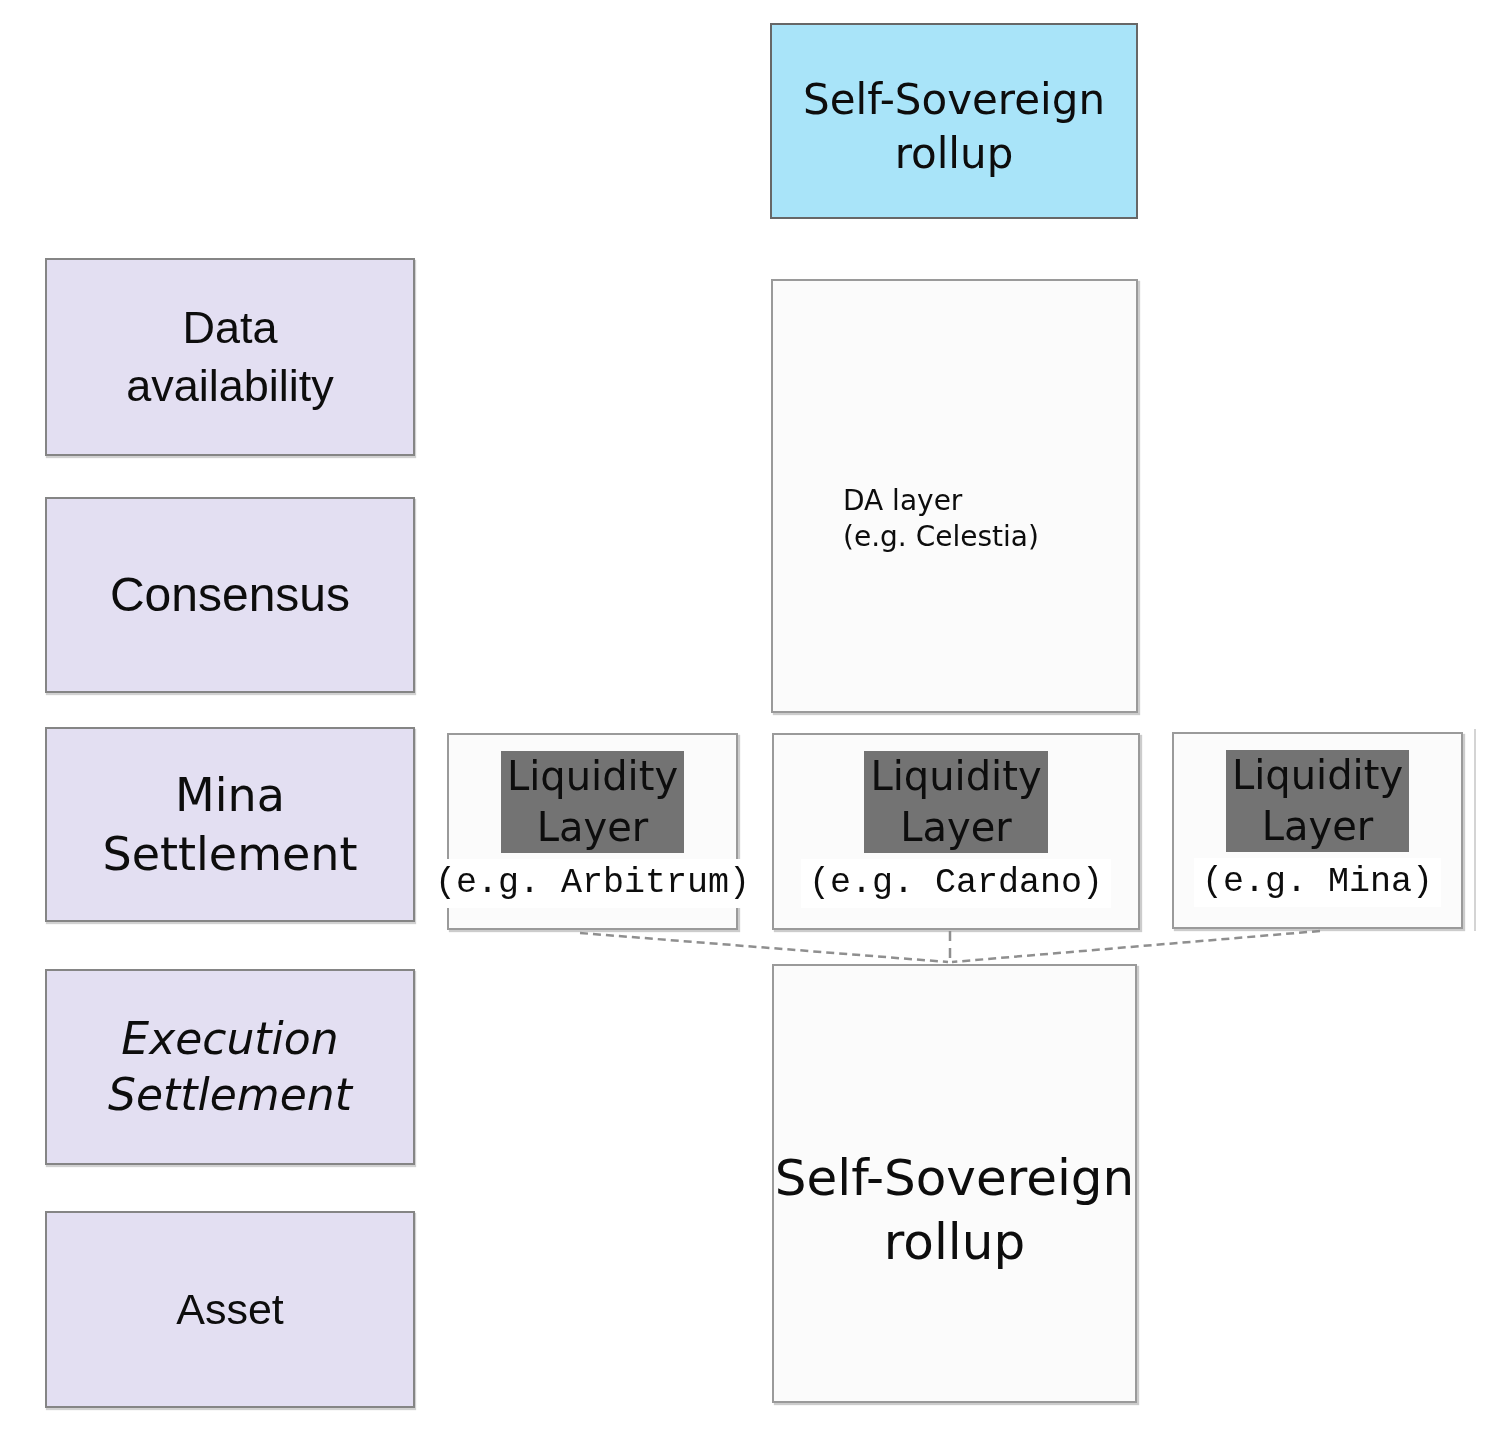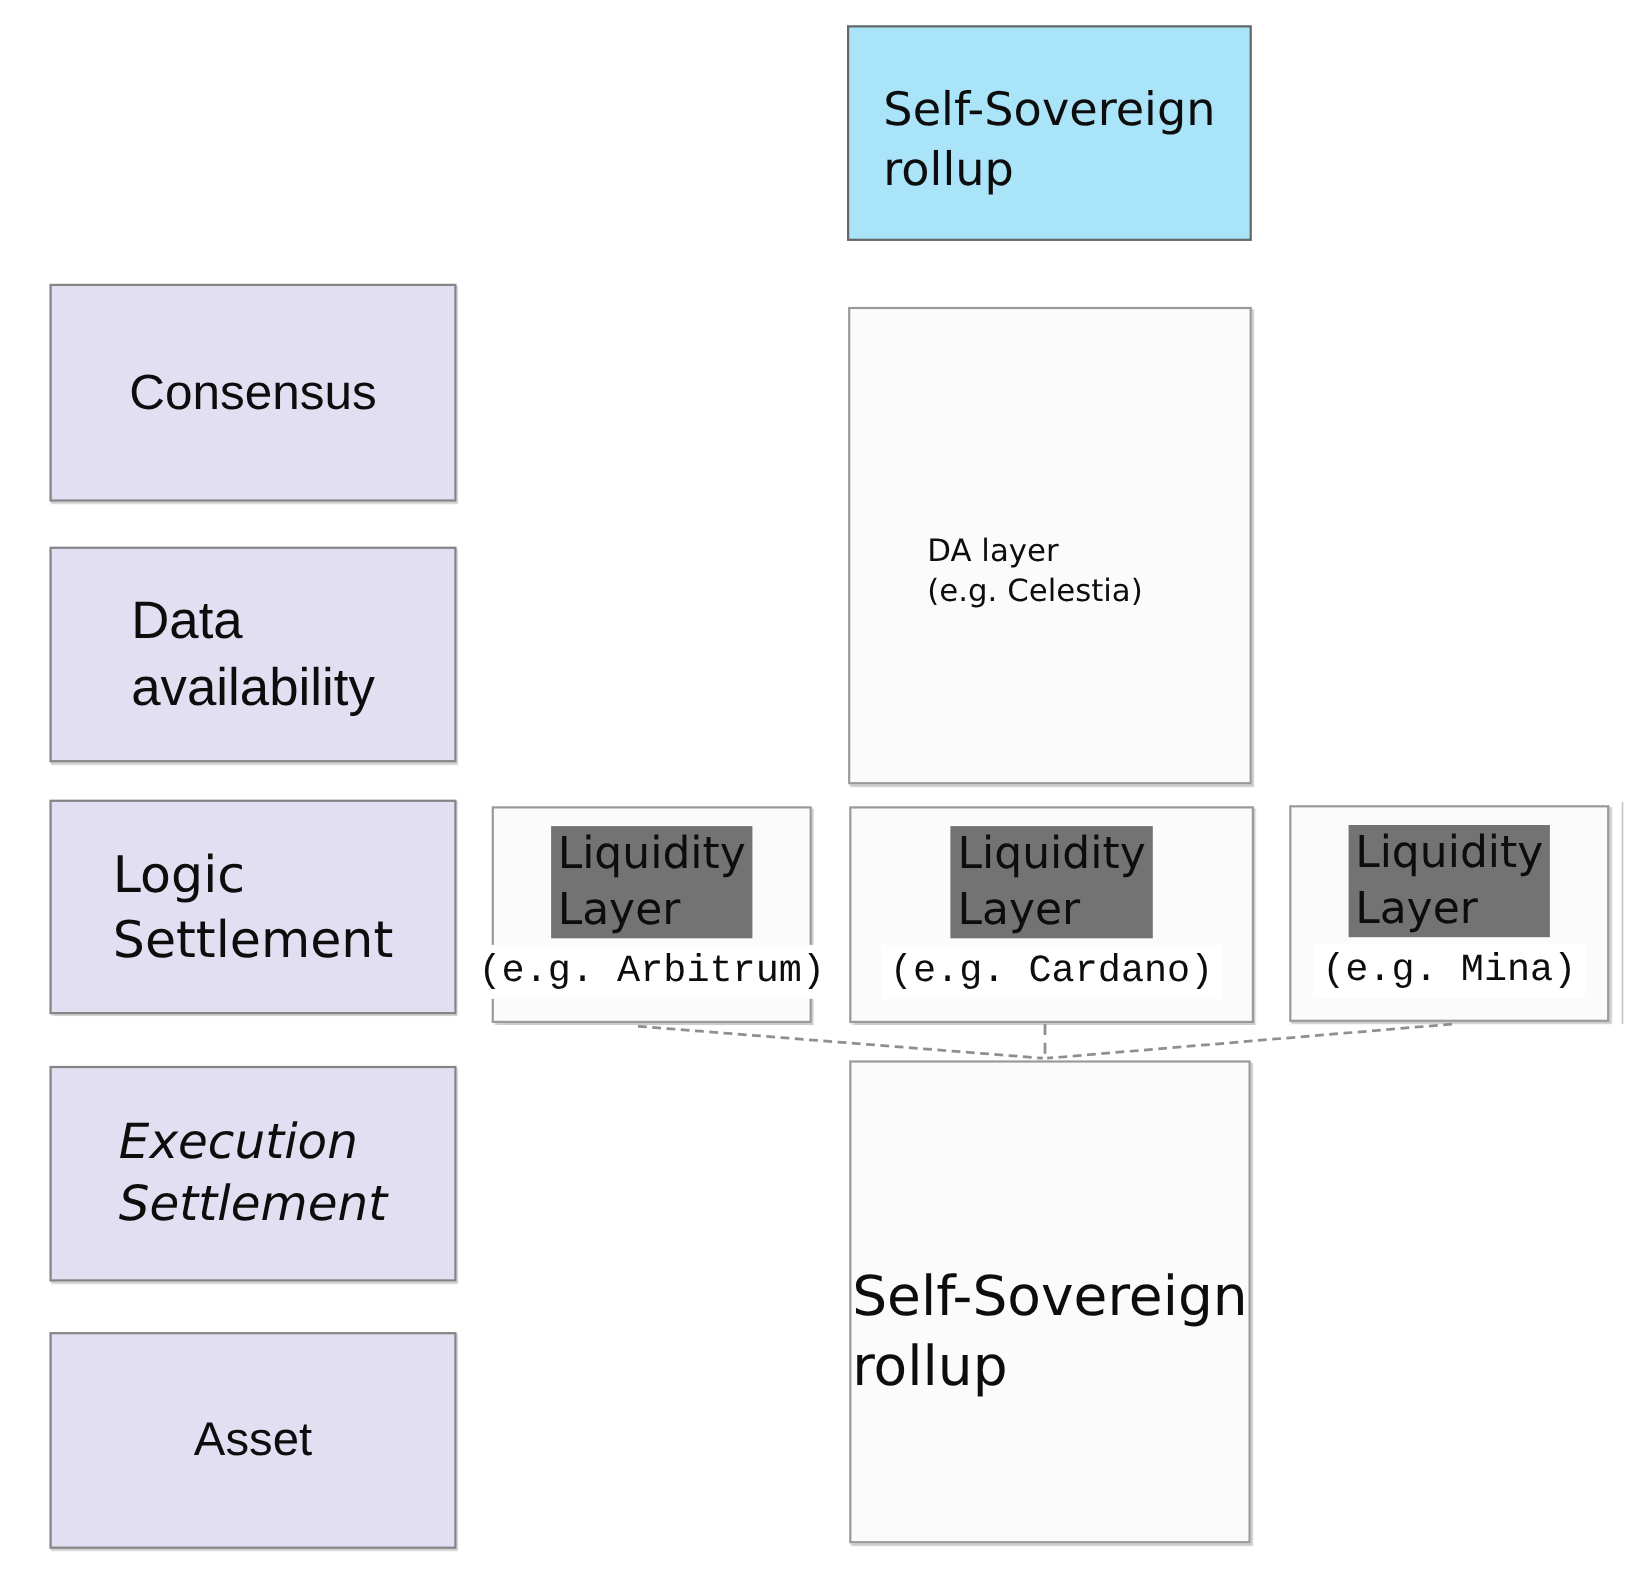--- a/index.html
+++ b/index.html
@@ -11,21 +11,21 @@
     color:#0d0d0d;
     overflow:hidden;
   }
   .box{
     position:absolute;
     box-sizing:border-box;
     display:flex;
     flex-direction:column;
     align-items:center;
     justify-content:center;
-    text-align:left;
+    text-align:center;
     white-space:pre-line;
     line-height:1.28;
   }
   
   .lav{
     left:45px;width:370px;
     background:#e3dff2;
     border:2px solid #858585;
     box-shadow:1px 2px 1px rgba(0,0,0,0.18);
   }
@@ -84,24 +84,24 @@
   #connectors{
     position:absolute;left:0;top:0;width:1500px;height:1450px;
     pointer-events:none;
   }
 </style>
 </head>
 <body>
 
 <div id="stage">
 
-  <div class="box lav">Consensus</div>
   <div class="box lav">Data
 availability</div>
-  <div class="box lav">Logic
+  <div class="box lav">Consensus</div>
+  <div class="box lav">Mina
 Settlement</div>
   <div class="box lav">Execution
 Settlement</div>
   <div class="box lav">Asset</div>
 
   <div class="box cyan">Self-Sovereign
 rollup</div>
 
   <div class="box white da">DA layer
 (e.g. Celestia)</div>

